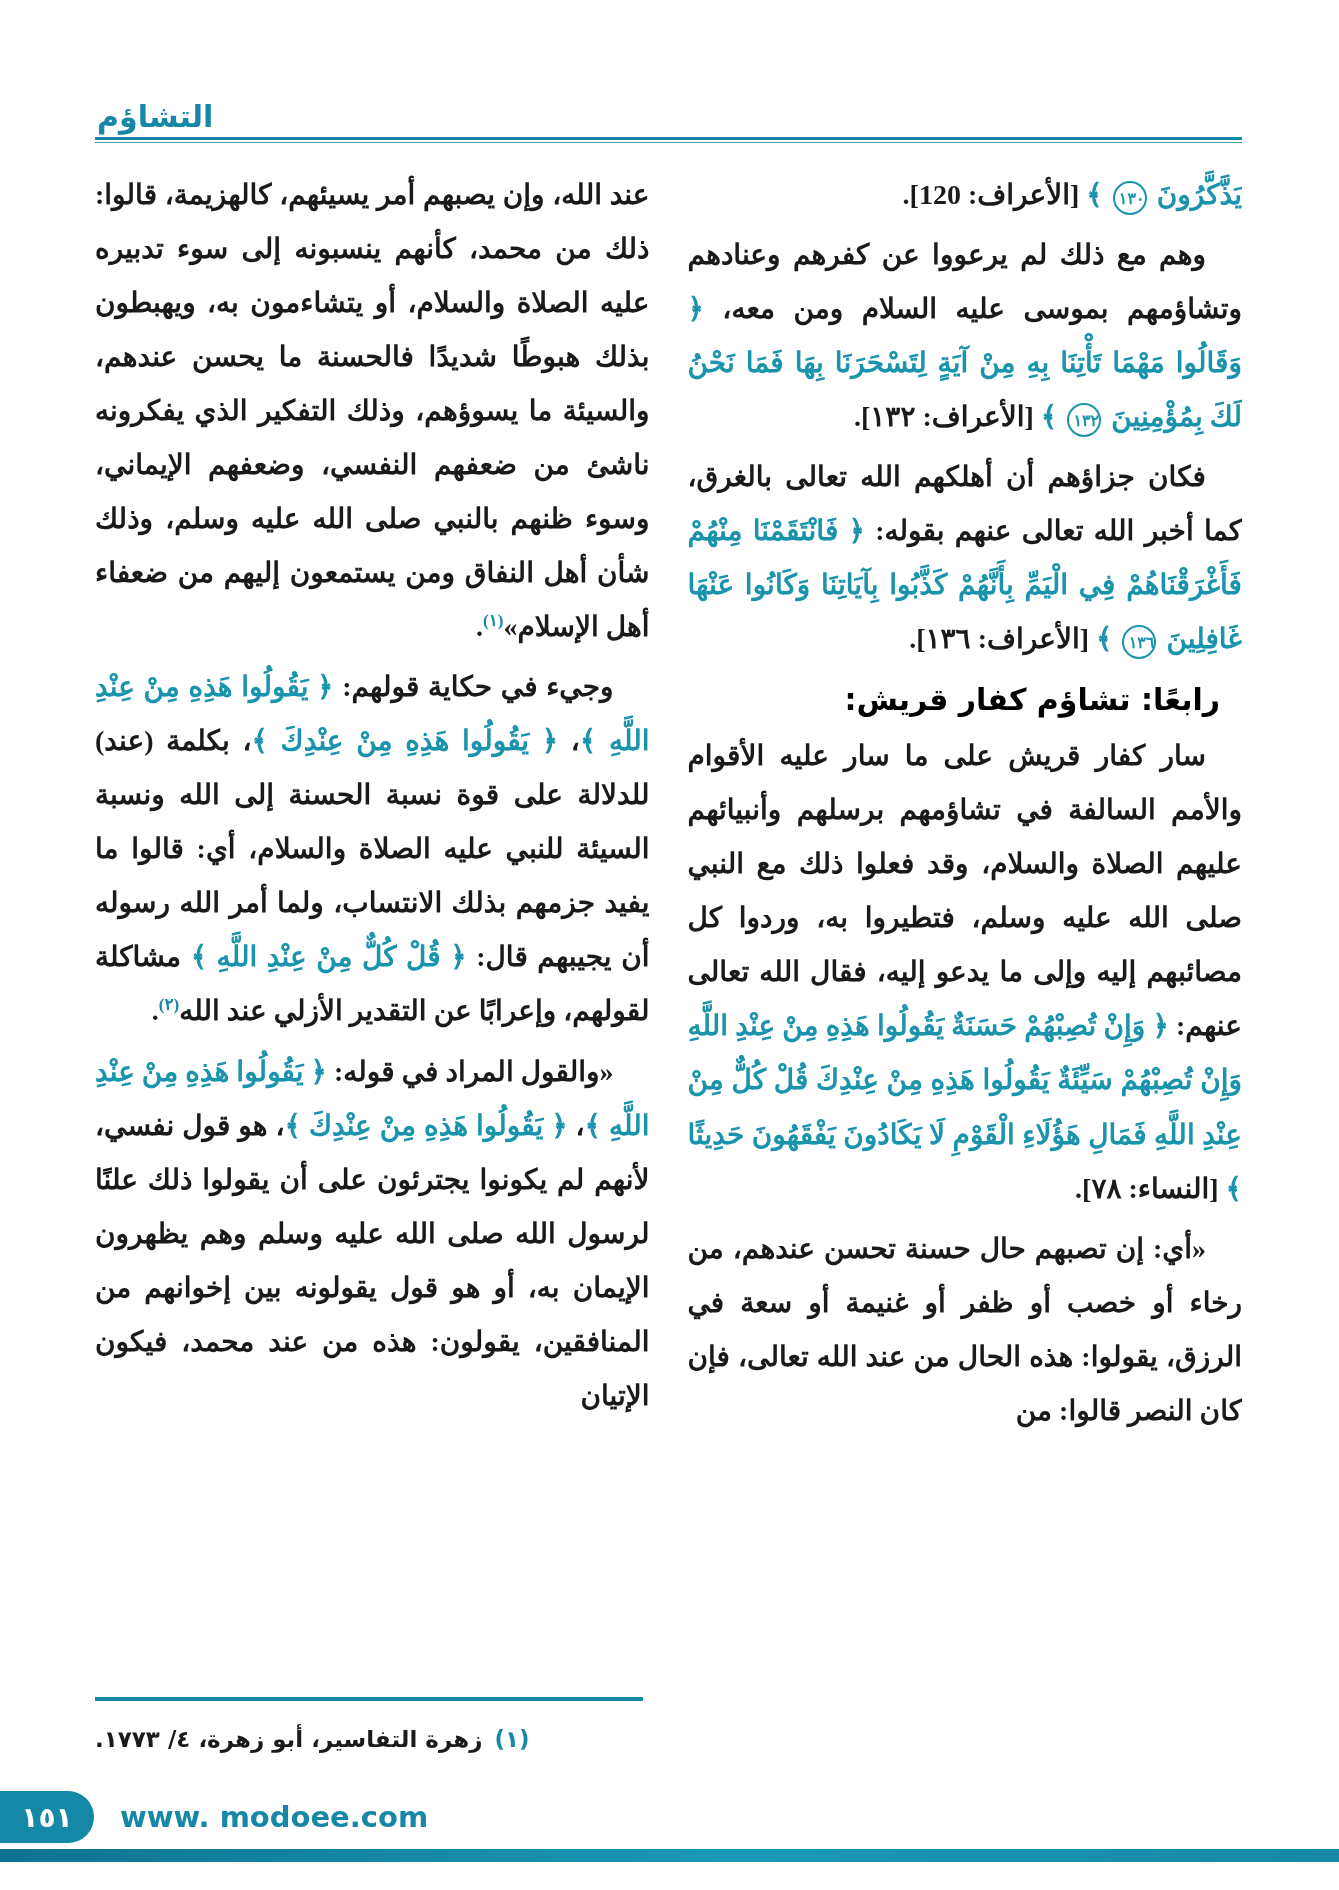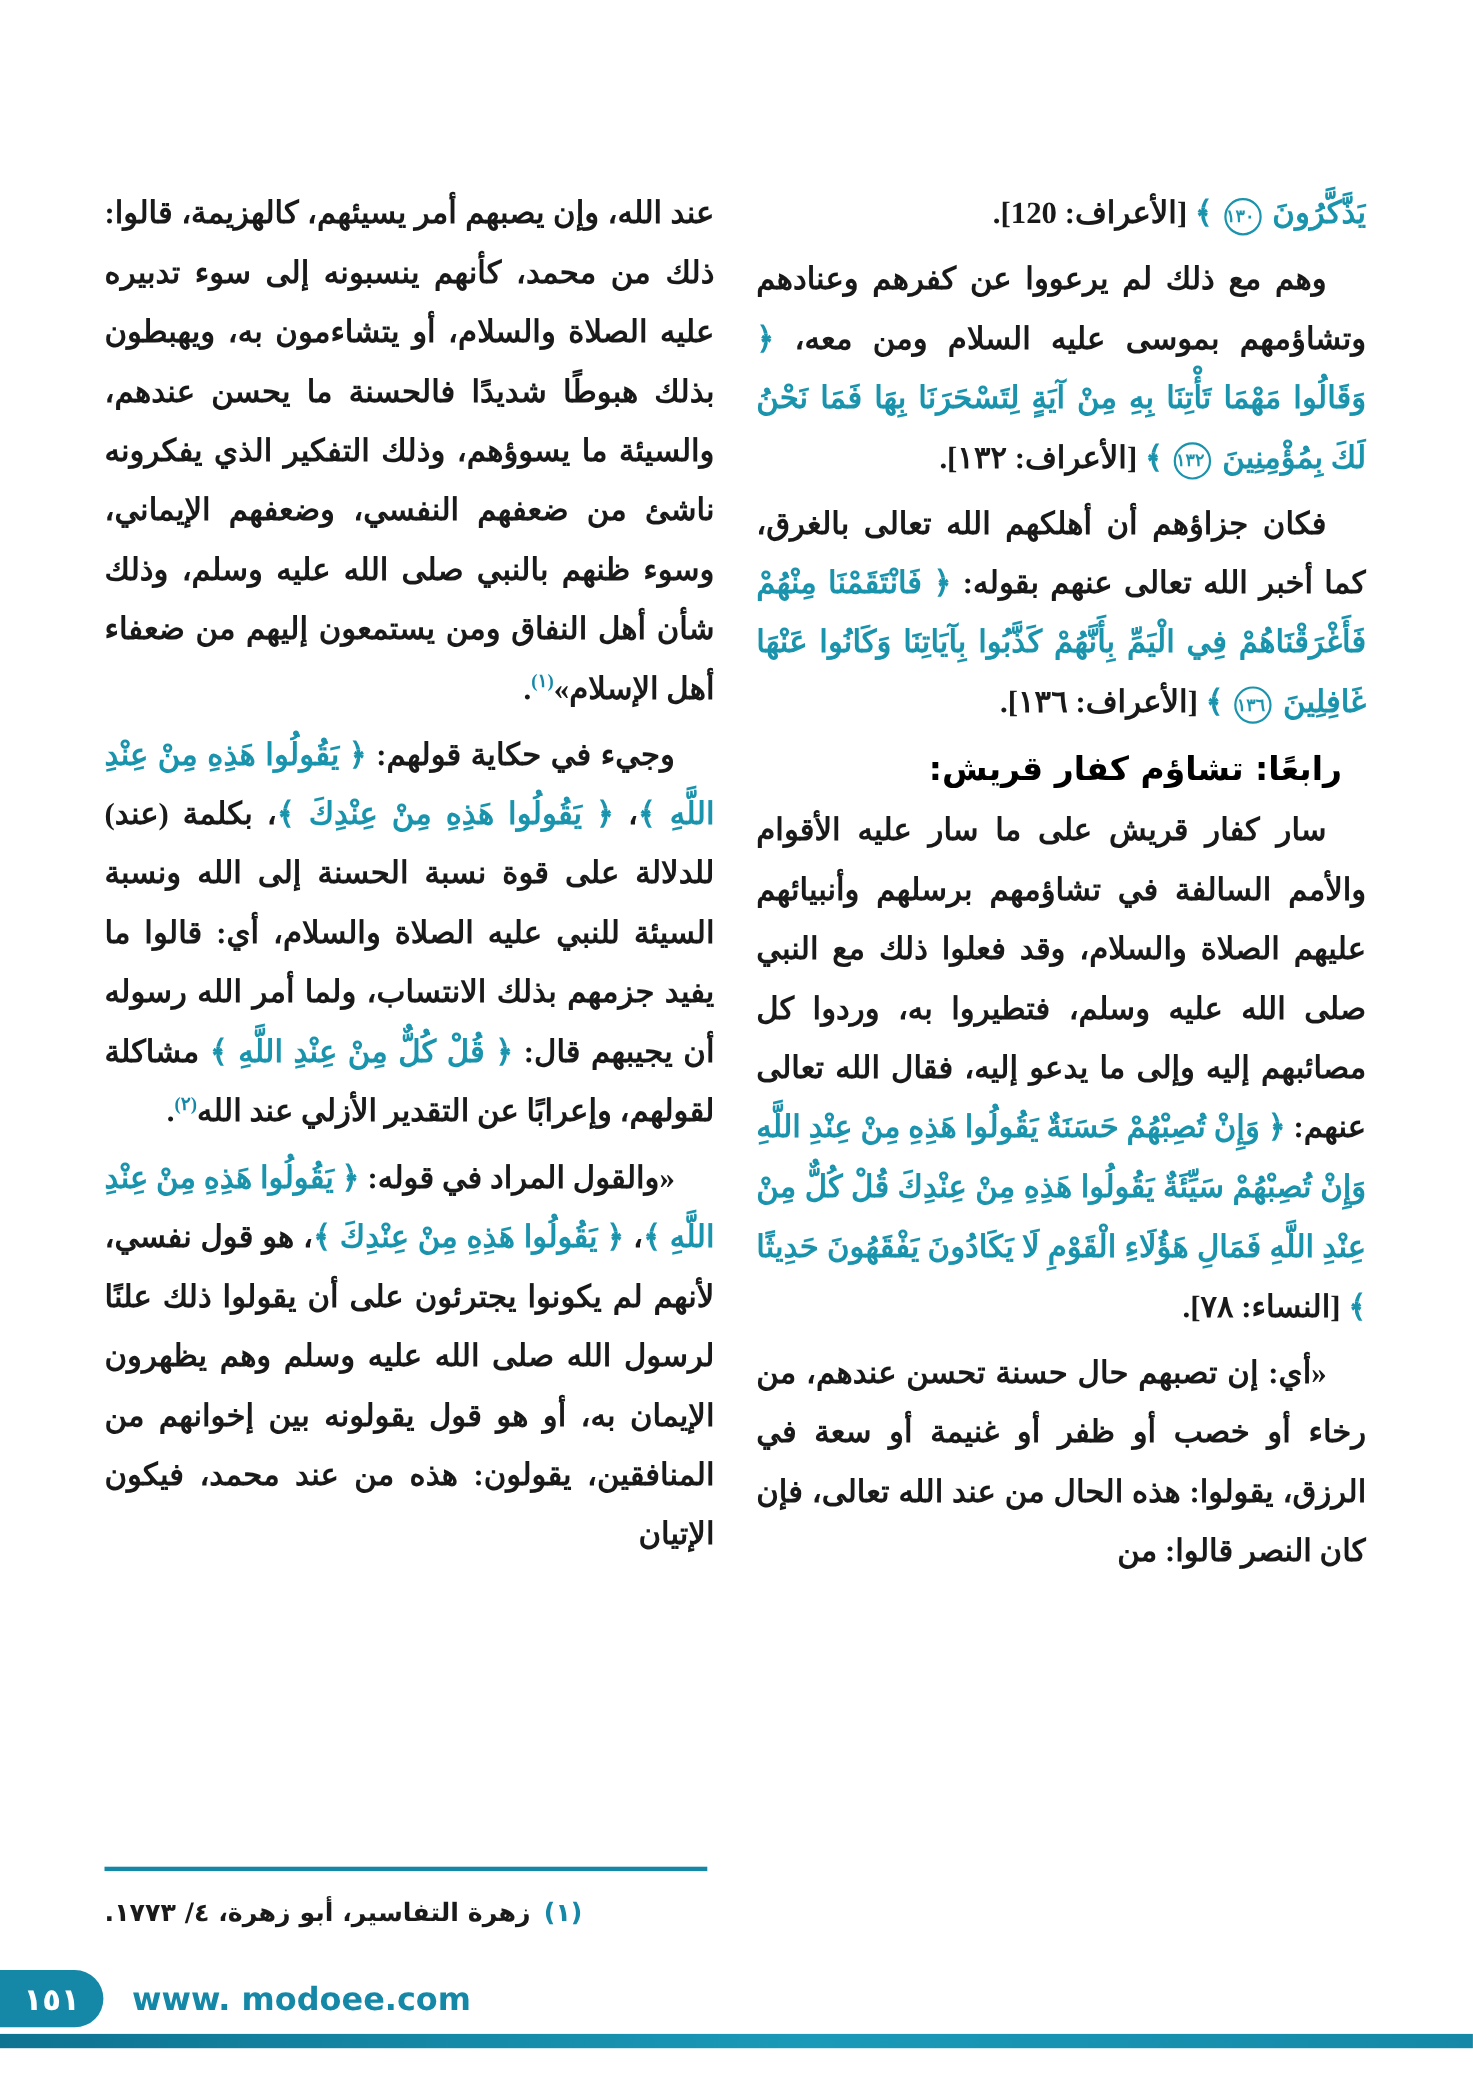--- a/index.html
+++ b/index.html
@@ -36,21 +36,21 @@
   .section-heading {
     color:#000000; font-size:30px; font-weight:bold;
     margin:16px 0 12px; text-indent:22px; text-align:right;
   }
   .seg-body  { color:#1a1a1a; }
   .seg-quran { color:#1a93ad; }
   .seg-ayah {
     display:inline-block; width:34px; height:34px; line-height:31px;
     border:2px solid #1a93ad; border-radius:50%;
     color:#1a93ad; font-size:16px; font-weight:bold;
-    text-align:left; vertical-align:middle; margin:0 3px; text-indent:0;
+    text-align:right; vertical-align:middle; margin:0 3px; text-indent:0;
   }
   .seg-fn { color:#1588a7; font-size:17px; vertical-align:super; font-weight:bold; }
 
   
   .footnotes { position:absolute; left:95px; bottom:128px; width:548px; direction:rtl; }
   .fn-rule { height:4px; background:#1588a7; margin-bottom:16px; }
   .fn-line {
     font-size:23px; font-weight:700; line-height:1.95;
     padding-right:66px; text-align:left; color:#1a1a1a;
   }
@@ -70,20 +70,27 @@
   .bottom-bar {
     position:absolute; left:0; right:0; bottom:28px; height:13px;
     background:linear-gradient(90deg,#0e7391,#1a9ab8 55%,#1588a7);
   }
 </style>
 </head>
 <body>
 
 <div class="page">
 
+  <header class="page-header">
+    <span class="header-title">التشاؤم</span>
+    <div class="header-rule">
+      <div class="rule-a"></div>
+      <div class="rule-b"></div>
+    </div>
+  </header>
 
   <main class="columns">
     <section class="col">
         <p class="para no-indent"><span class="seg-quran">يَذَّكَّرُونَ </span><span class="seg-ayah">١٣٠</span><span class="seg-quran"> ﴾</span><span class="seg-body"> [الأعراف: 120].</span></p>
         <p class="para"><span class="seg-body">وهم مع ذلك لم يرعووا عن كفرهم وعنادهم وتشاؤمهم بموسى عليه السلام ومن معه، </span><span class="seg-quran">﴿ وَقَالُوا مَهْمَا تَأْتِنَا بِهِ مِنْ آيَةٍ لِتَسْحَرَنَا بِهَا فَمَا نَحْنُ لَكَ بِمُؤْمِنِينَ </span><span class="seg-ayah">١٣٢</span><span class="seg-quran"> ﴾</span><span class="seg-body"> [الأعراف: ١٣٢].</span></p>
         <p class="para"><span class="seg-body">فكان جزاؤهم أن أهلكهم الله تعالى بالغرق، كما أخبر الله تعالى عنهم بقوله: </span><span class="seg-quran">﴿ فَانْتَقَمْنَا مِنْهُمْ فَأَغْرَقْنَاهُمْ فِي الْيَمِّ بِأَنَّهُمْ كَذَّبُوا بِآيَاتِنَا وَكَانُوا عَنْهَا غَافِلِينَ </span><span class="seg-ayah">١٣٦</span><span class="seg-quran"> ﴾</span><span class="seg-body"> [الأعراف: ١٣٦].</span></p>
         <h2 class="section-heading">رابعًا: تشاؤم كفار قريش:</h2>
         <p class="para"><span class="seg-body">سار كفار قريش على ما سار عليه الأقوام والأمم السالفة في تشاؤمهم برسلهم وأنبيائهم عليهم الصلاة والسلام، وقد فعلوا ذلك مع النبي صلى الله عليه وسلم، فتطيروا به، وردوا كل مصائبهم إليه وإلى ما يدعو إليه، فقال الله تعالى عنهم: </span><span class="seg-quran">﴿ وَإِنْ تُصِبْهُمْ حَسَنَةٌ يَقُولُوا هَذِهِ مِنْ عِنْدِ اللَّهِ وَإِنْ تُصِبْهُمْ سَيِّئَةٌ يَقُولُوا هَذِهِ مِنْ عِنْدِكَ قُلْ كُلٌّ مِنْ عِنْدِ اللَّهِ فَمَالِ هَؤُلَاءِ الْقَوْمِ لَا يَكَادُونَ يَفْقَهُونَ حَدِيثًا ﴾</span><span class="seg-body"> [النساء: ٧٨].</span></p>
         <p class="para"><span class="seg-body">«أي: إن تصبهم حال حسنة تحسن عندهم، من رخاء أو خصب أو ظفر أو غنيمة أو سعة في الرزق، يقولوا: هذه الحال من عند الله تعالى، فإن كان النصر قالوا: من</span></p>
       </section>

